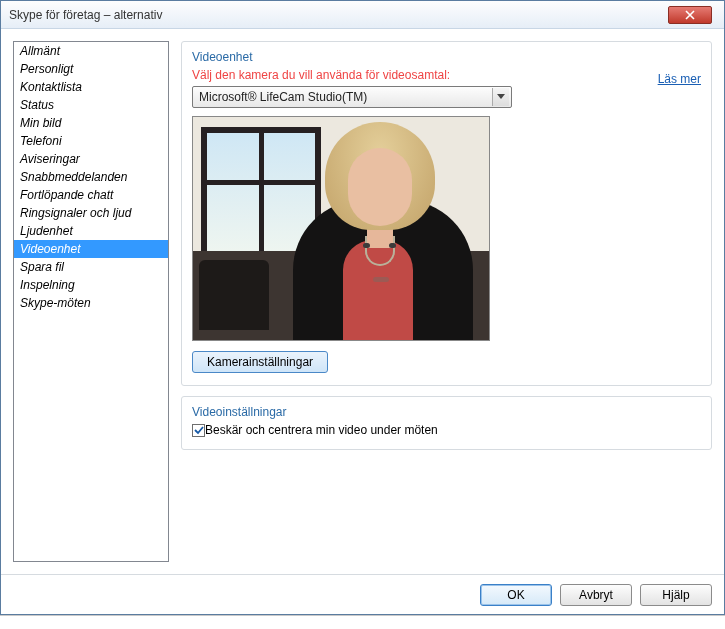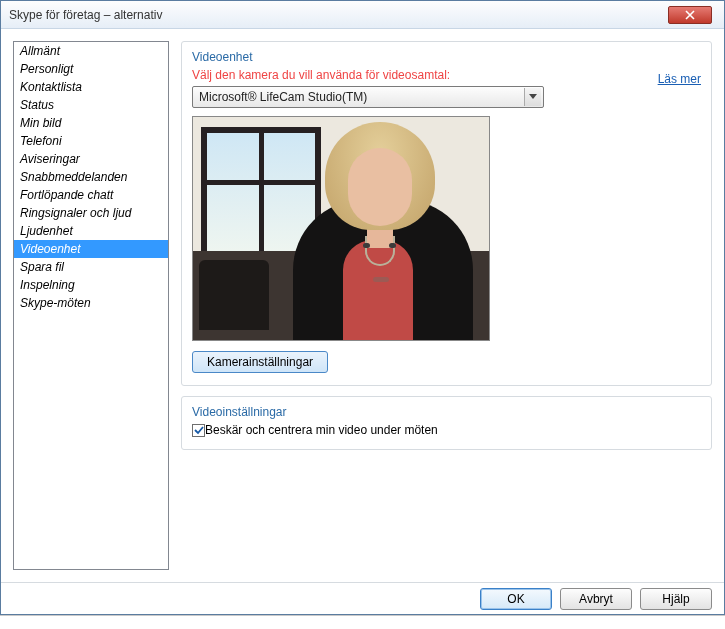--- a/index.html
+++ b/index.html
@@ -90,21 +90,21 @@
     justify-content: space-between;
     align-items: flex-end;
   }
   .link {
     color: #1a5fb4;
     text-decoration: underline;
     cursor: pointer;
     font-size: 12px;
   }
   .select-wrap {
-    width: 352px;
+    width: 320px;
     height: 22px;
     border: 1px solid #7a7a7a;
     background: linear-gradient(to bottom, #fdfdfd, #e8e8e8);
     display: flex;
     align-items: center;
     padding: 0 2px 0 6px;
     cursor: pointer;
     border-radius: 2px;
   }
   .select-text { flex: 1; font-size: 12px; color: #222; }
@@ -165,21 +165,21 @@
   .checkbox-row {
     display: flex; align-items: center; margin-top: 4px;
   }
   .checkbox {
     width: 13px; height: 13px; border: 1px solid #6e6e6e; background: #fff;
     display: flex; align-items: center; justify-content: center;
     cursor: pointer;
   }
   .checkbox svg { width: 10px; height: 10px; }
   .footer {
-    height: 32px;
+    height: 40px;
     border-top: 1px solid #d6dbe0;
     display: flex;
     align-items: center;
     justify-content: flex-end;
     gap: 8px;
     padding: 0 12px;
     background: #fff;
   }
   .ftr-btn {
     width: 72px; height: 22px;

